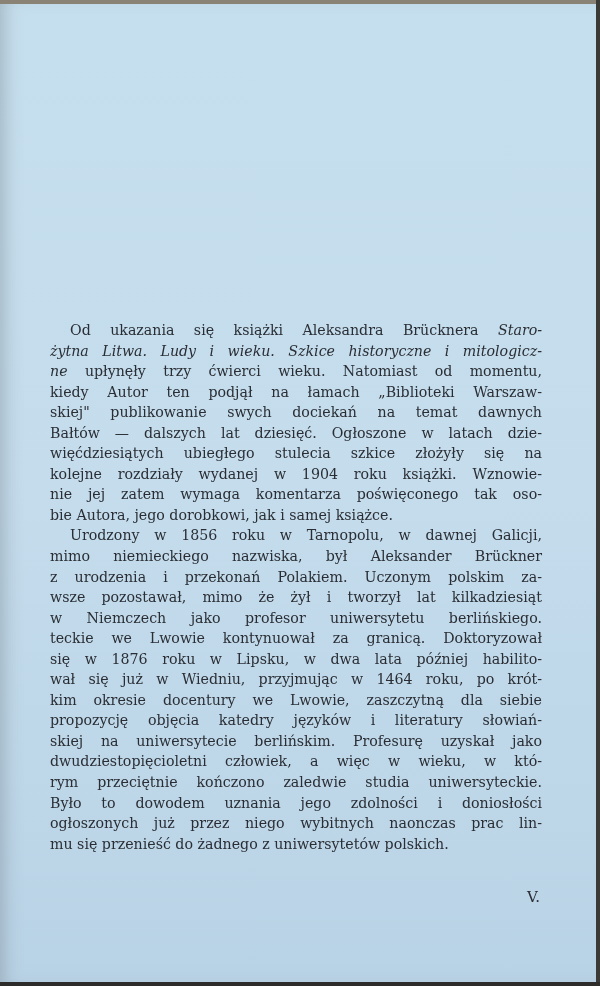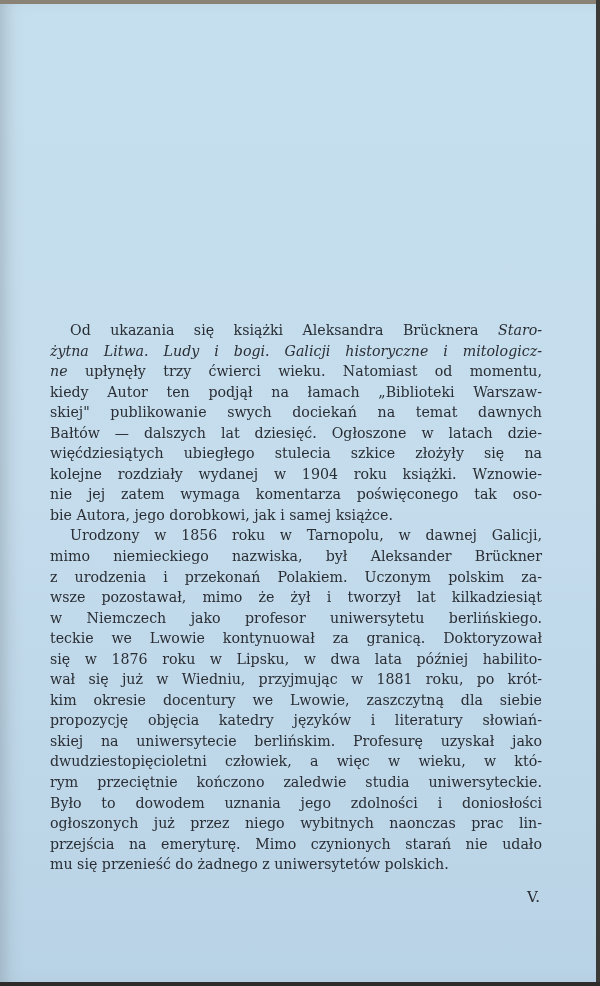--- a/index.html
+++ b/index.html
@@ -42,46 +42,45 @@
     font-size: 15px; color: #2a2e34;
   }
 </style>
 </head>
 <body>
 
 <div class="page">
   <div class="text-block" id="text-block">
       <div>
         <span class="line indent"><span>Od ukazania się książki Aleksandra Brücknera </span><span class="it">Staro-</span></span>
-        <span class="line"><span class="it">żytna Litwa. Ludy i bogi. Galicji historyczne i mitologicz-</span></span>
+        <span class="line"><span class="it">żytna Litwa. Ludy i wieku. Szkice historyczne i mitologicz-</span></span>
         <span class="line"><span class="it">ne</span><span> upłynęły trzy ćwierci wieku. Natomiast od momentu,</span></span>
         <span class="line"><span>kiedy Autor ten podjął na łamach „Biblioteki Warszaw-</span></span>
         <span class="line"><span>skiej" publikowanie swych dociekań na temat dawnych</span></span>
         <span class="line"><span>Bałtów — dalszych lat dziesięć. Ogłoszone w latach dzie-</span></span>
         <span class="line"><span>więćdziesiątych ubiegłego stulecia szkice złożyły się na</span></span>
         <span class="line"><span>kolejne rozdziały wydanej w 1904 roku książki. Wznowie-</span></span>
         <span class="line"><span>nie jej zatem wymaga komentarza poświęconego tak oso-</span></span>
         <span class="line last"><span>bie Autora, jego dorobkowi, jak i samej książce.</span></span>
       </div>
       <div>
         <span class="line indent"><span>Urodzony w 1856 roku w Tarnopolu, w dawnej Galicji,</span></span>
         <span class="line"><span>mimo niemieckiego nazwiska, był Aleksander Brückner</span></span>
         <span class="line"><span>z urodzenia i przekonań Polakiem. Uczonym polskim za-</span></span>
         <span class="line"><span>wsze pozostawał, mimo że żył i tworzył lat kilkadziesiąt</span></span>
         <span class="line"><span>w Niemczech jako profesor uniwersytetu berlińskiego.</span></span>
         <span class="line"><span>teckie we Lwowie kontynuował za granicą. Doktoryzował</span></span>
         <span class="line"><span>się w 1876 roku w Lipsku, w dwa lata później habilito-</span></span>
-        <span class="line"><span>wał się już w Wiedniu, przyjmując w 1881 roku, po krót-</span></span>
+        <span class="line"><span>wał się już w Wiedniu, przyjmując w 1464 roku, po krót-</span></span>
         <span class="line"><span>kim okresie docentury we Lwowie, zaszczytną dla siebie</span></span>
         <span class="line"><span>propozycję objęcia katedry języków i literatury słowiań-</span></span>
         <span class="line"><span>skiej na uniwersytecie berlińskim. Profesurę uzyskał jako</span></span>
         <span class="line"><span>dwudziestopięcioletni człowiek, a więc w wieku, w któ-</span></span>
         <span class="line"><span>rym przeciętnie kończono zaledwie studia uniwersyteckie.</span></span>
         <span class="line"><span>Było to dowodem uznania jego zdolności i doniosłości</span></span>
         <span class="line"><span>ogłoszonych już przez niego wybitnych naonczas prac lin-</span></span>
-        <span class="line"><span>przejścia na emeryturę. Mimo czynionych starań nie udało</span></span>
         <span class="line last"><span>mu się przenieść do żadnego z uniwersytetów polskich.</span></span>
       </div>
     </div>
   <div class="page-number">V.</div>
 </div>
 <div class="page-edge"></div>
 <div class="bottom-edge"></div>
 
 </body></html>

